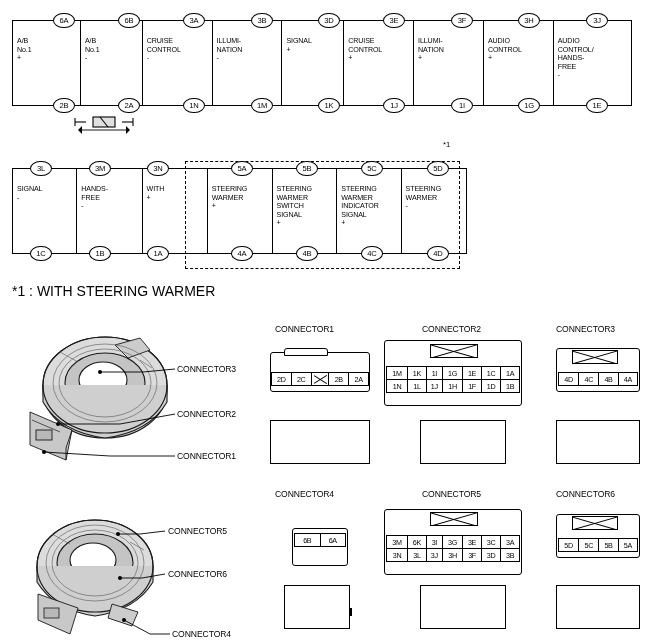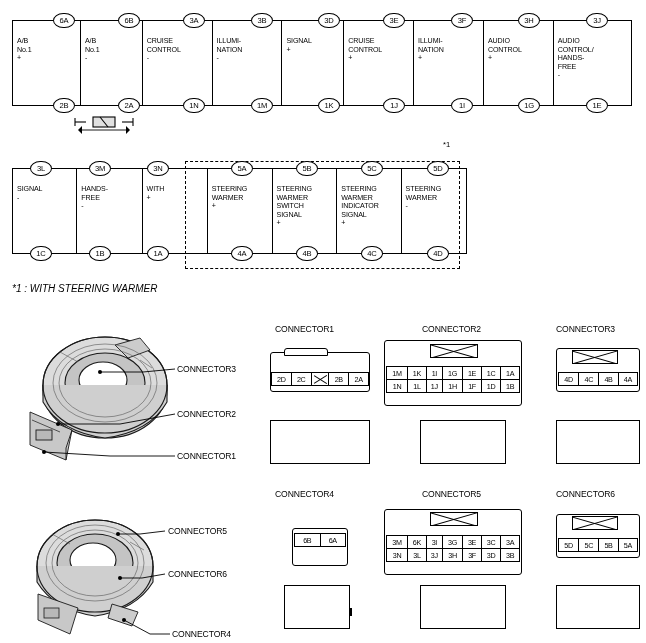--- a/index.html
+++ b/index.html
@@ -48,21 +48,21 @@
     line-height: 14px;
     letter-spacing: -0.2px;
   }
 
   
   .dashed-box {
     position: absolute;
     border: 1.1px dashed #000;
   }
 
-  .note { position: absolute; font-size: 10px; font-style: italic; }
+  .note { position: absolute; font-size: 14px; }
   .star { position: absolute; font-size: 7.6px; }
 
   
   .conn-title {
     position: absolute;
     font-size: 8.6px;
     letter-spacing: -0.1px;
     white-space: nowrap;
   }
   .conn-shell {

